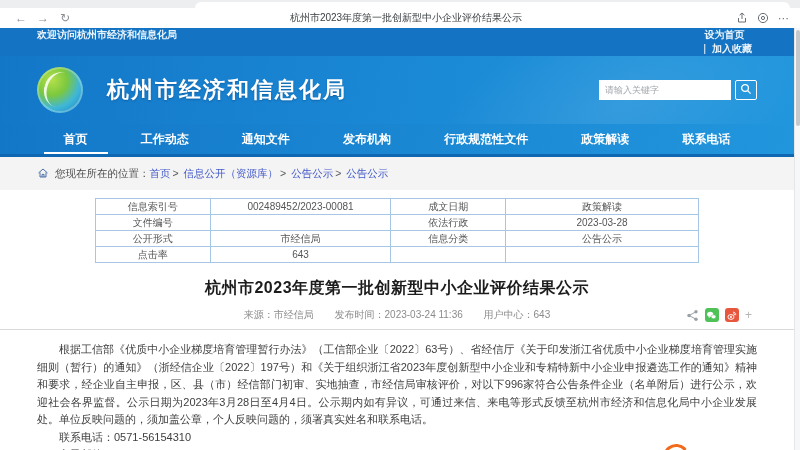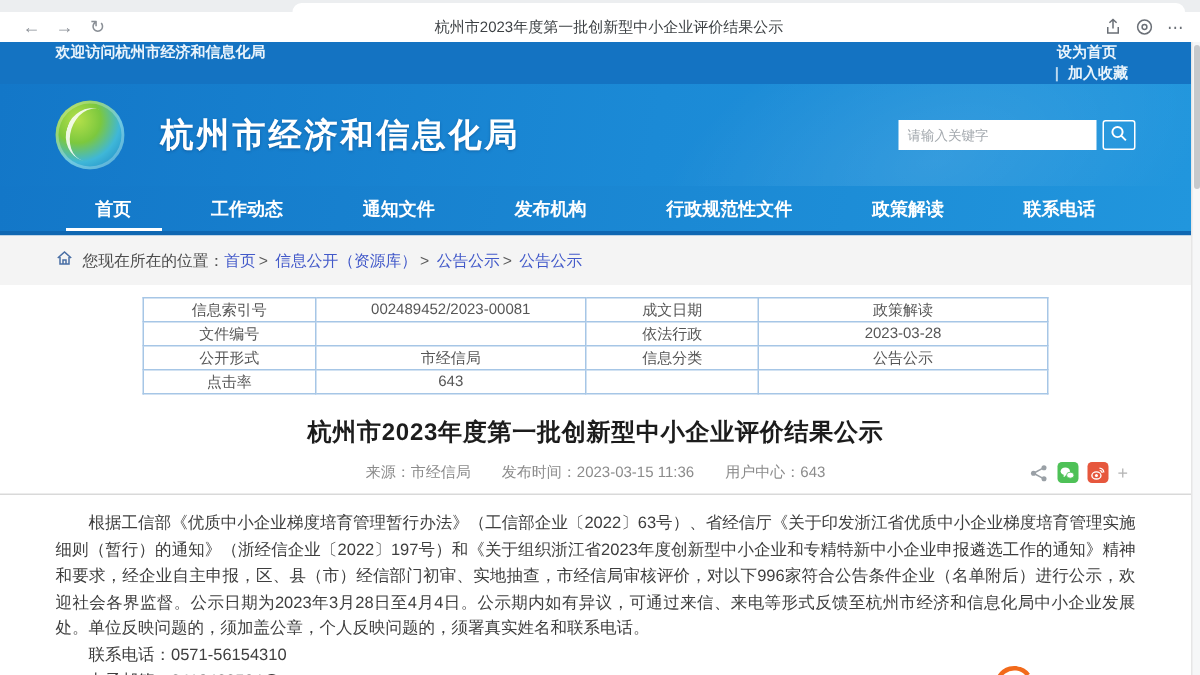--- a/index.html
+++ b/index.html
@@ -221,21 +221,21 @@
           <td class="c3"></td>
           <td class="c4"></td>
         </tr>
       </tbody>
         </table>
 
       <div class="article-title">杭州市2023年度第一批创新型中小企业评价结果公示</div>
 
       <div class="article-meta">
         <span>来源：</span><span>市经信局</span><span class="gap"></span>
-        <span>发布时间：</span><span>2023-03-15 11:36</span><span class="gap"></span>
+        <span>发布时间：</span><span>2023-03-24 11:36</span><span class="gap"></span>
         <span>用户中心：</span><span>643</span>
 
         <span class="share-icons">
           <span class="share-plain">
             <svg width="13" height="13" viewBox="0 0 13 13">
                 <circle cx="10" cy="2.8" r="1.7" fill="#9aa0a6"></circle>
                 <circle cx="3" cy="6.5" r="1.7" fill="#9aa0a6"></circle>
                 <circle cx="10" cy="10.2" r="1.7" fill="#9aa0a6"></circle>
                 <path d="M3 6.5 10 2.8M3 6.5 10 10.2" stroke="#9aa0a6" stroke-width="1"></path>
               </svg>

